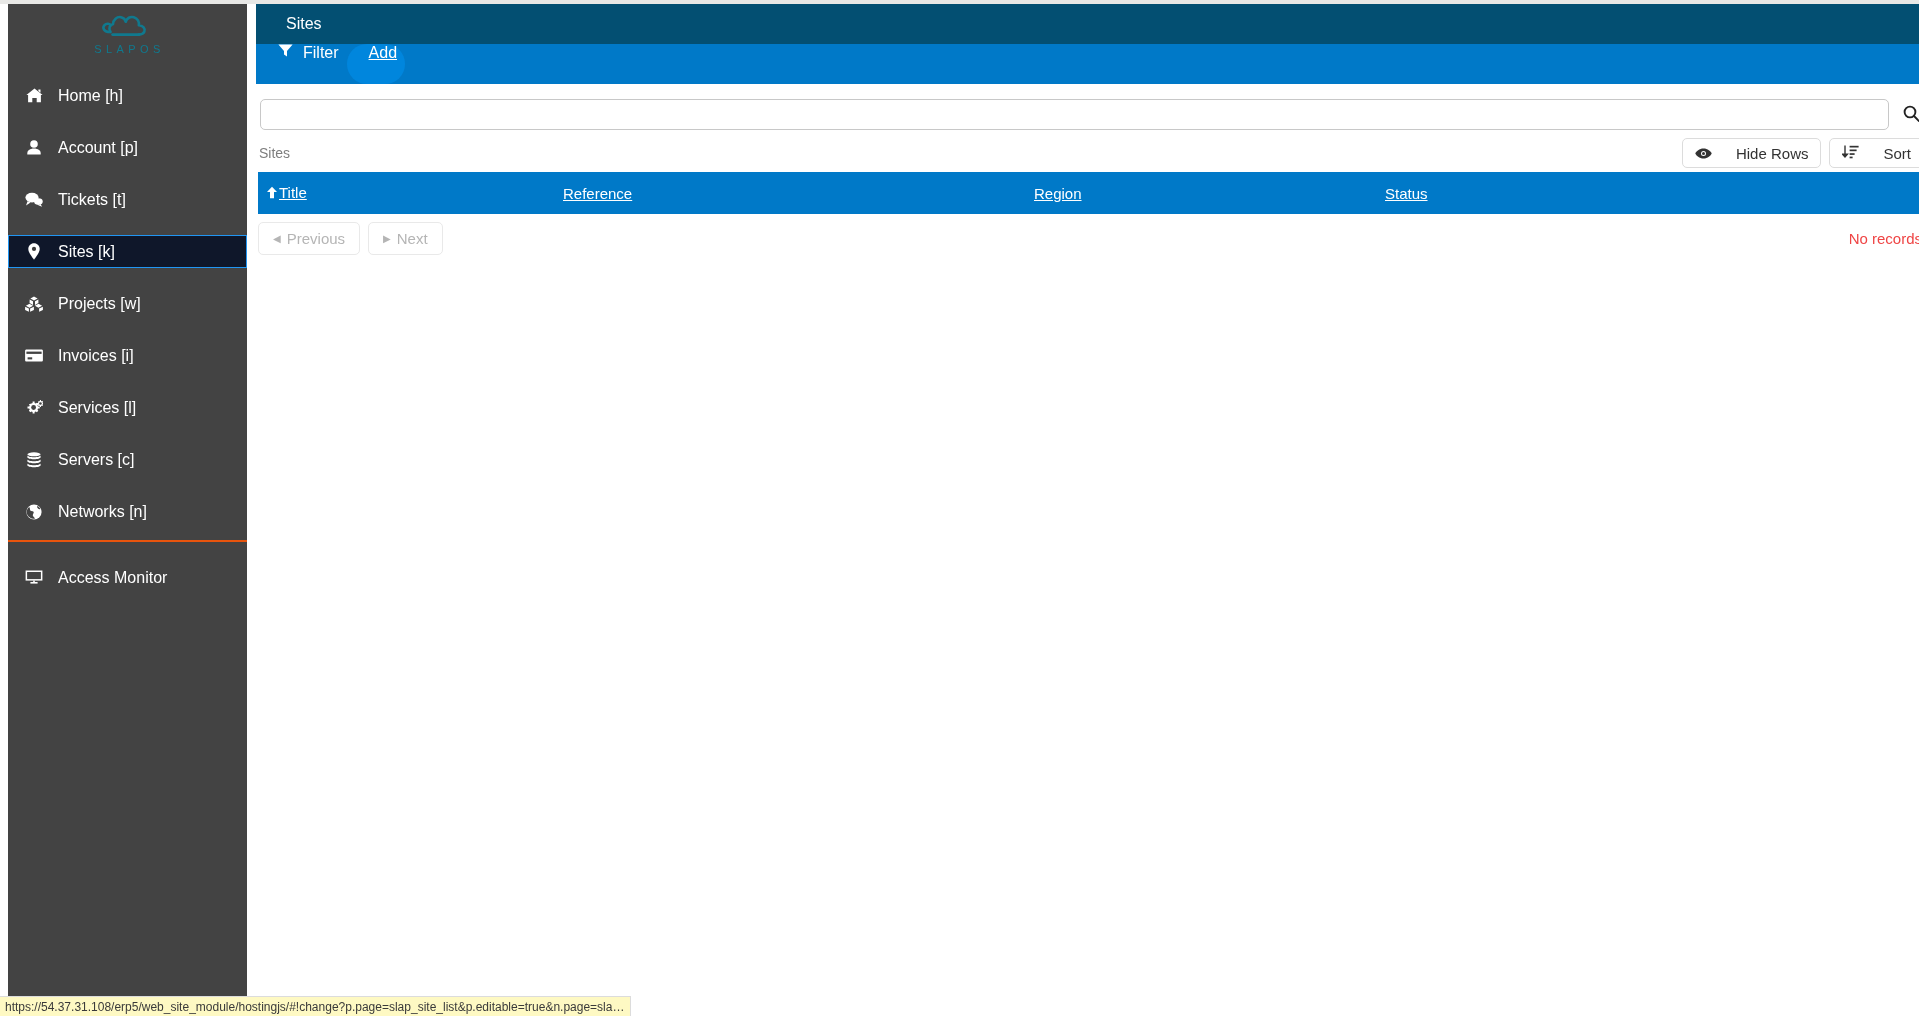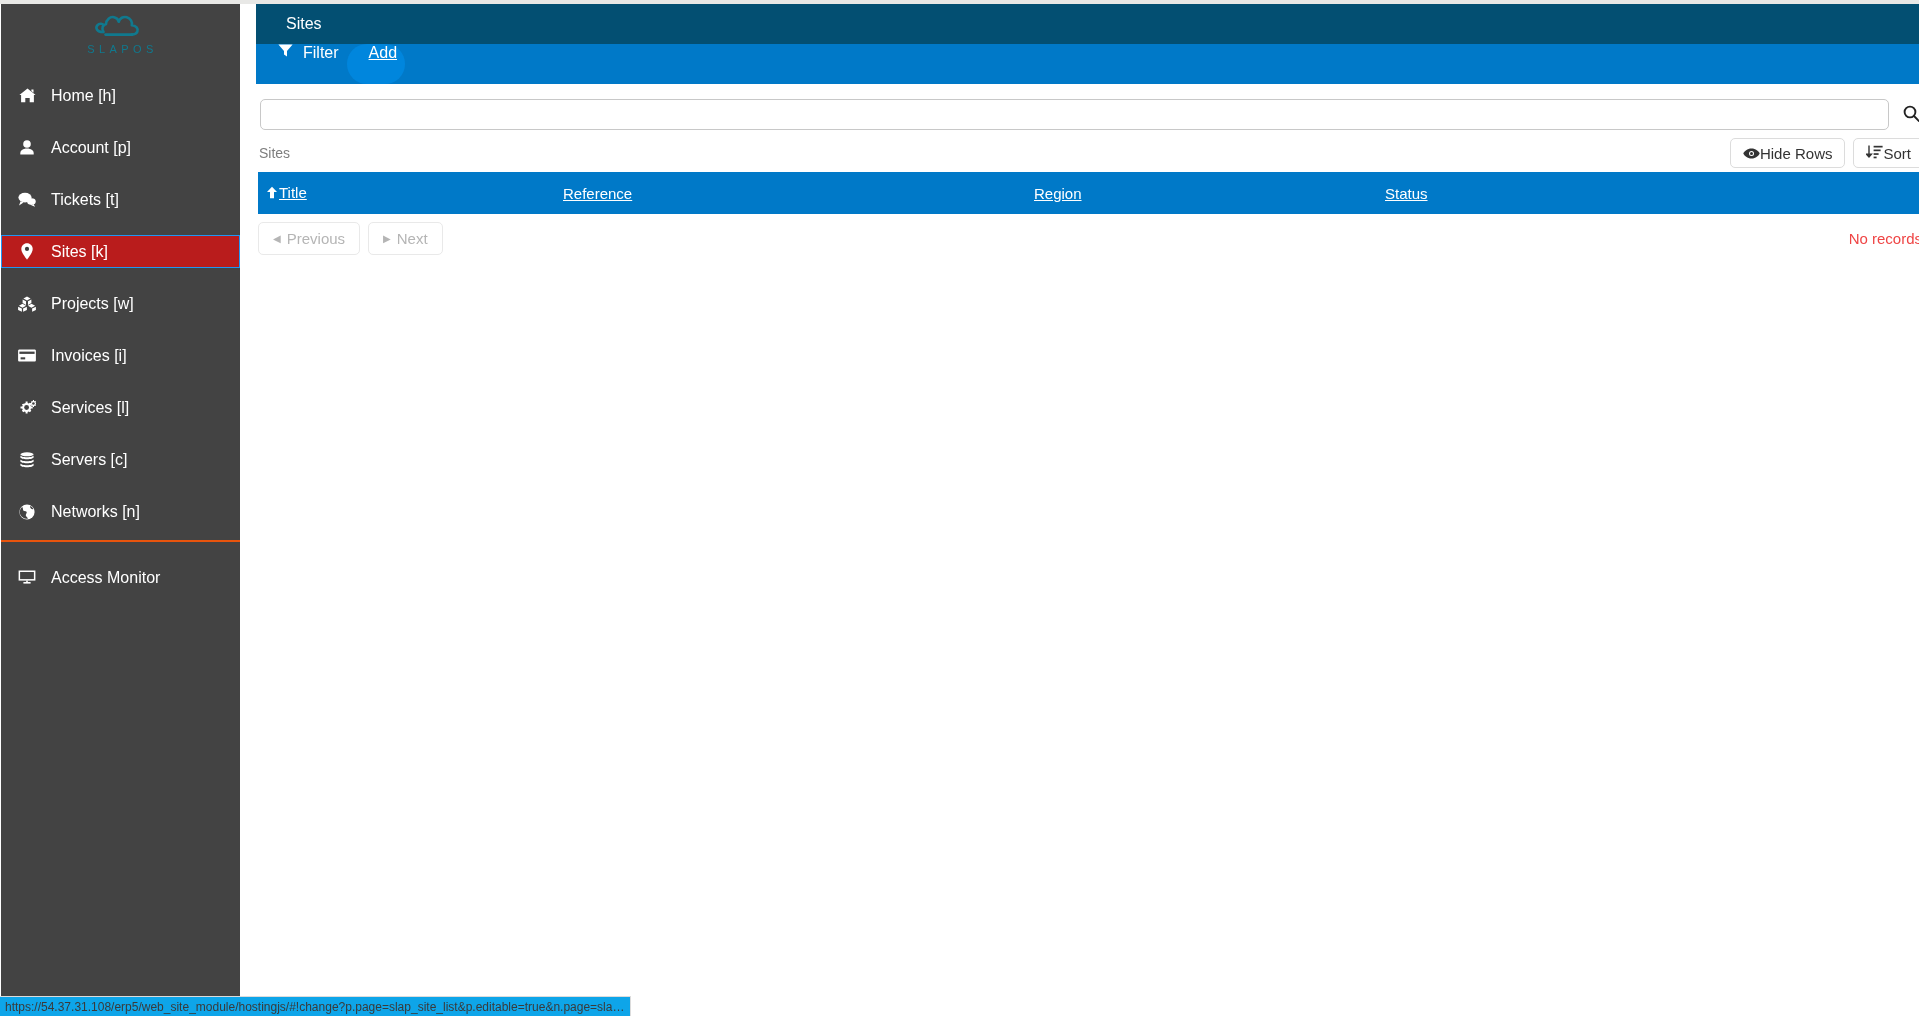--- a/index.html
+++ b/index.html
@@ -20,21 +20,21 @@
   
   .top-strip {
     position: absolute; top: 0; left: 0;
     width: 1919px; height: 4px;
     background: #e8e8e6;
   }
 
   
   .sidebar {
     position: absolute;
-    top: 4px; left: 1px;
+    top: 4px; left: 8px;
     width: 239px; height: 1012px;
     background: #434343;
     z-index: 5;
   }
   .logo-area {
     height: 56px;
     display: flex;
     align-items: center;
     justify-content: center;
     padding-top: 2px;
@@ -56,21 +56,21 @@
     height: 33px;
     padding-left: 12px;
     color: #ffffff;
     font-size: 16px;
     cursor: pointer;
     border: 1px solid transparent;
     box-sizing: border-box;
     margin-top: 19px;
   }
   .nav-item.active {
-    background: #b91c1c;
+    background: #0f172a;
     border: 1px solid #2196f3;
   }
   .nav-ico {
     width: 26px;
     flex: 0 0 26px;
     display: inline-flex;
     align-items: center;
     justify-content: center;
     color: #ffffff;
   }
@@ -151,21 +151,21 @@
     align-items: center;
     justify-content: space-between;
     padding: 8px 12px 0 2px;
     height: 38px;
   }
   .list-title { color: #7d7d7d; font-size: 14px; padding-left: 1px; }
   .list-actions { display: flex; gap: 8px; }
   .act-btn {
     display: inline-flex;
     align-items: center;
-    gap: 0;
+    gap: 24px;
     height: 30px;
     padding: 0 12px;
     background: #ffffff;
     border: 1px solid #dcdcdc;
     border-radius: 5px;
     font-size: 15px;
     color: #333333;
     cursor: pointer;
     font-family: "Liberation Sans", sans-serif;
   }
@@ -218,21 +218,21 @@
   }
   .pg-arrow { font-size: 10px; line-height: 1; }
   .no-records { color: #ef4444; font-size: 15px; padding-right: 2px; }
 
   
   .status-bar {
     position: absolute;
     left: 0; bottom: 0;
     height: 20px;
     max-width: 700px;
-    background: #0ea5e9;
+    background: #fef9c3;
     border-top: 1px solid #dcdcdc;
     border-right: 1px solid #dcdcdc;
     display: flex;
     align-items: center;
     padding: 0 6px 0 5px;
     font-size: 12px;
     color: #3a3a3a;
     white-space: nowrap;
     z-index: 20;
     font-family: "Liberation Sans", sans-serif;

